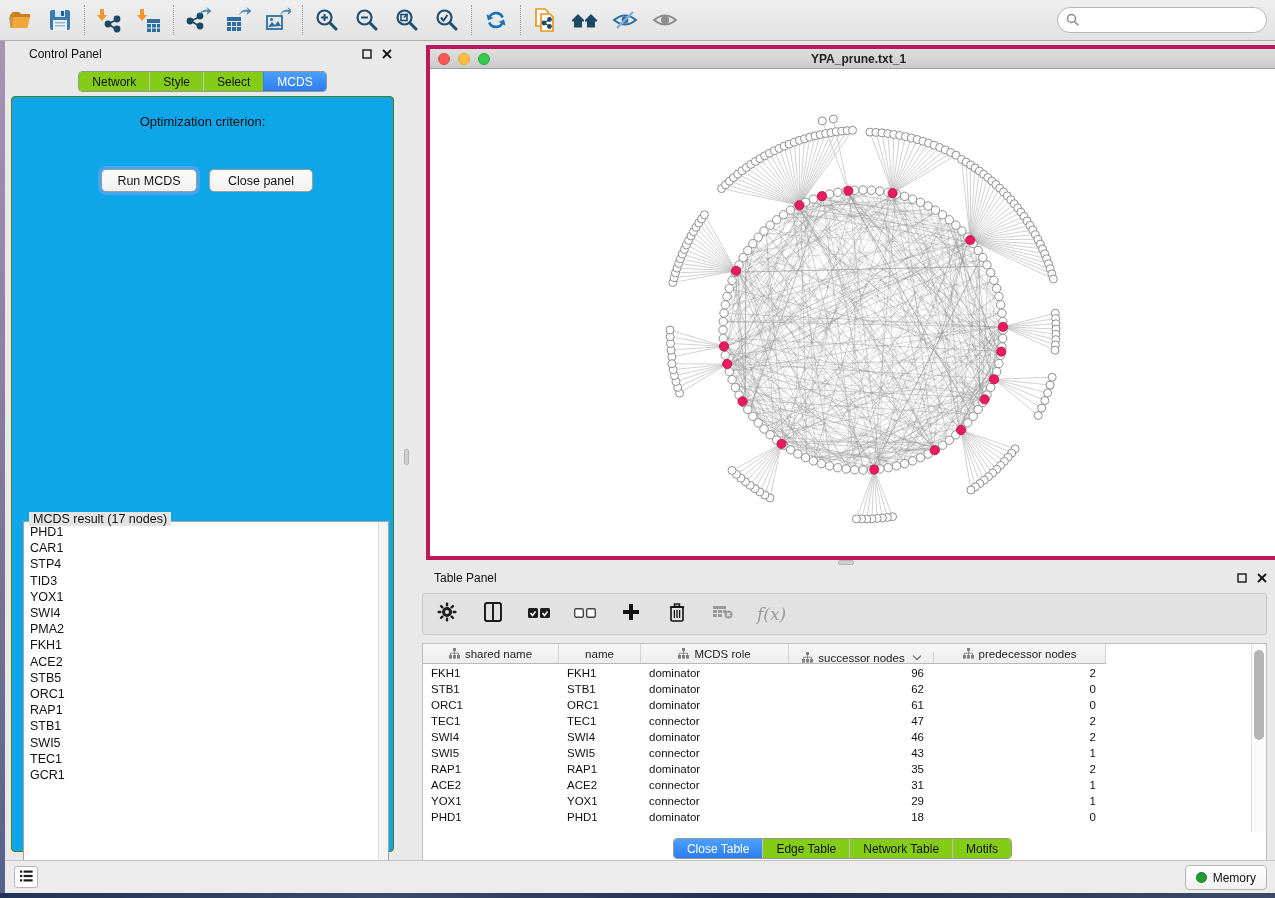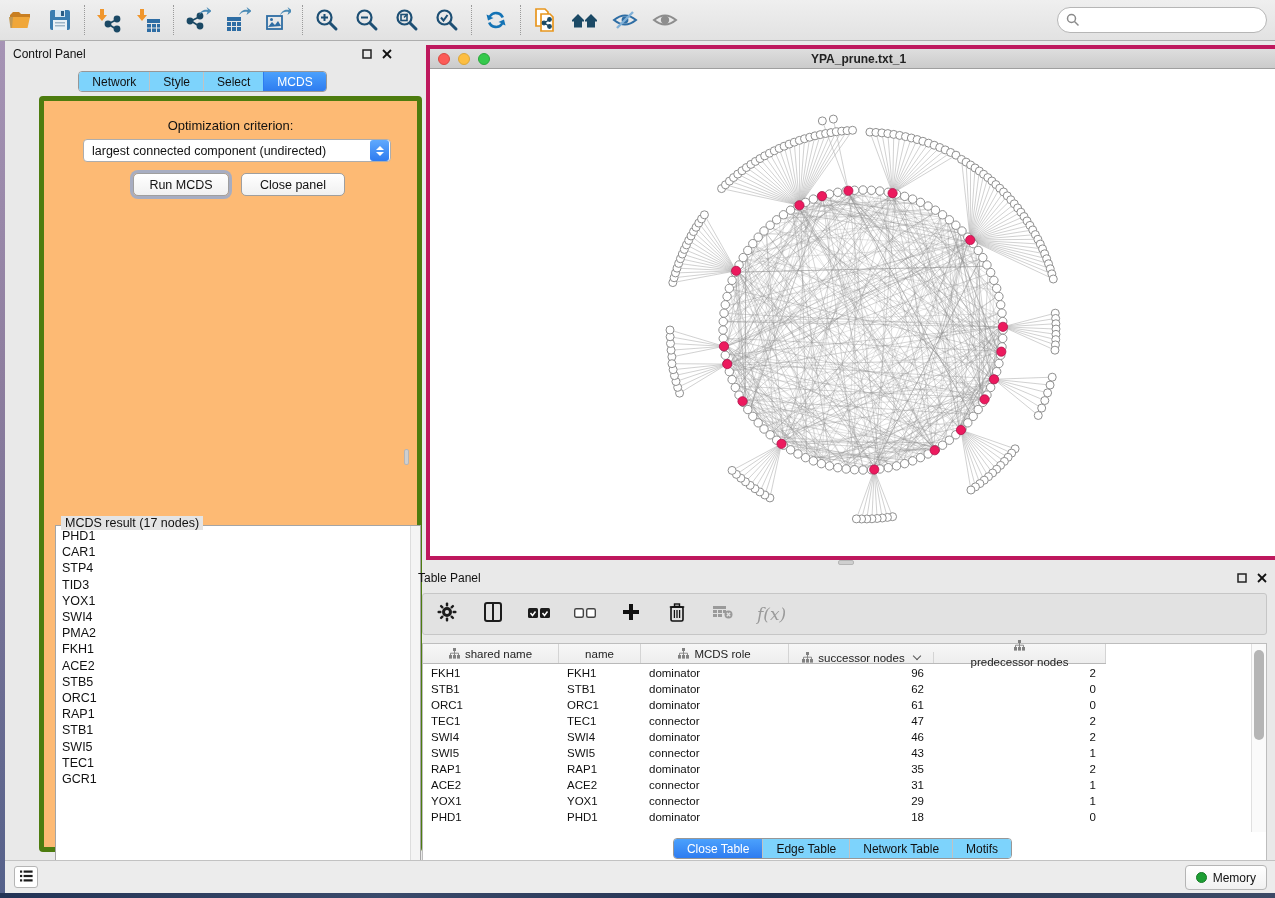--- a/index.html
+++ b/index.html
@@ -14,29 +14,29 @@
   .tbtn{width:40px;height:34px;display:flex;align-items:center;justify-content:center;cursor:default;}
   .tsep{width:1px;height:30px;border-left:1px dotted #9a9a9a;margin:0 4px;}
   #toolbar svg{display:block;}
   #search-wrap{position:absolute;right:8px;top:7px;width:210px;height:26px;background:#fff;border:1px solid #b6b6b6;border-radius:13px;display:flex;align-items:center;padding-left:8px;}
   #search-wrap input{border:none;outline:none;flex:1;font-size:12px;background:transparent;height:20px;margin-left:4px;font-family:"Liberation Sans",sans-serif;}
   
   #main{position:absolute;left:5px;top:41px;width:1270px;height:819px;background:#e9e9e9;}
   
   #control-panel{position:absolute;left:0;top:0;width:395px;height:819px;}
   .panel-head{height:26px;display:flex;align-items:center;padding:0 8px;font-size:12px;color:#111;}
-  .panel-head .title{flex:1;}
+  .panel-head .title{flex:1;margin-left:16px;}
   .winbtns{display:flex;gap:9px;align-items:center;}
   .winbtn{width:11px;height:11px;display:flex;align-items:center;justify-content:center;}
   #cp-tabs-row{position:absolute;left:0;top:30px;width:100%;display:flex;justify-content:center;}
   .seg{display:inline-flex;border:1px solid #979797;border-radius:4px;overflow:hidden;background:#fff;height:21px;}
-  .seg .tab{padding:2px 13px;font-size:12px;color:#111;background:#7dd3fc;border-left:1px solid #c2c2c2;display:flex;align-items:center;}
+  .seg .tab{padding:2px 13px;font-size:12px;color:#111;background:#84cc16;border-left:1px solid #c2c2c2;display:flex;align-items:center;}
   .seg .tab:first-child{border-left:none;}
   .seg .tab.active{background:linear-gradient(#4ba1fd,#2e7cf0);color:#fff;border-left-color:#2e7cf0;}
-  #cp-inner{position:absolute;left:6px;top:55px;width:383px;height:756px;background:#fdba74;border:5px solid #4d7c0f;border-radius:4px;margin-left:28px;}
+  #cp-inner{position:absolute;left:6px;top:55px;width:383px;height:756px;background:#0ea5e9;border:1px solid #4d7c0f;border-radius:4px;}
   #opt-label{position:absolute;left:0;top:17px;width:100%;text-align:center;font-size:13px;color:#111;}
   #dropdown{position:absolute;left:39px;top:38px;width:308px;height:23px;background:#fff;border:1px solid #adadad;border-radius:4px;display:flex;align-items:center;}
   #dropdown .dd-value{flex:1;font-size:12.5px;padding-left:8px;color:#111;white-space:nowrap;overflow:hidden;}
   #dd-stepper{width:19px;height:21px;margin-right:1px;border-radius:3px;background:linear-gradient(#5fa9fd,#2e7bf0);display:flex;flex-direction:column;align-items:center;justify-content:center;gap:2px;}
   .arr-up{width:0;height:0;border-left:4px solid transparent;border-right:4px solid transparent;border-bottom:4px solid #fff;}
   .arr-dn{width:0;height:0;border-left:4px solid transparent;border-right:4px solid transparent;border-top:4px solid #fff;}
   .cp-btn{position:absolute;top:72px;height:23px;background:linear-gradient(#ffffff,#f0f0f0);border:1px solid #9f9f9f;border-radius:5px;font-size:12.5px;display:flex;align-items:center;justify-content:center;color:#111;}
   #run-btn{left:89px;width:96px;box-shadow:0 0 0 3px rgba(110,165,245,.6);}
   #closepanel-btn{left:197px;width:104px;}
   
@@ -305,27 +305,20 @@
       <div id="cp-tabs-row">
         <div class="seg">
           <div class="tab">Network</div>
           <div class="tab">Style</div>
           <div class="tab">Select</div>
           <div class="tab active">MCDS</div>
         </div>
       </div>
       <div id="cp-inner">
         <div id="opt-label">Optimization criterion:</div>
-        <div id="dropdown">
-          <span class="dd-value">largest connected component (undirected)</span>
-          <span id="dd-stepper">
-              <span class="arr-up"></span>
-              <span class="arr-dn"></span>
-            </span>
-        </div>
         <div class="cp-btn" id="run-btn">Run MCDS</div>
         <div class="cp-btn" id="closepanel-btn">Close panel</div>
         <div id="groupbox">
           <span class="legend">MCDS result (17 nodes)</span>
           <div id="mcds-listwrap">
             <div id="mcds-list">
                 <div class="mcds-item">PHD1</div>
                 <div class="mcds-item">CAR1</div>
                 <div class="mcds-item">STP4</div>
                 <div class="mcds-item">TID3</div>
@@ -1308,21 +1301,21 @@
                       <rect x="8" y="7" width="3" height="3.6"></rect>
                     </g>
                     <g stroke="#808080" stroke-width="0.9" fill="none">
                       <path d="M5.5 3 v2.2 M1.5 7 v-1.8 h8 v1.8 M5.5 5.2 v1.8"></path>
                     </g>
                   </svg>
                 </span>
                 <span>successor nodes</span>
                 <span class="chev"></span>
               </div>
-              <div class="th" style="width: 172px; flex-direction: column;">
+              <div class="th" style="width: 172px;">
                 <span style="display: flex;">
                   <svg width="11" height="11" viewBox="0 0 11 11">
                     <g fill="#808080">
                       <rect x="4" y="0" width="3" height="3"></rect>
                       <rect x="0" y="7" width="3" height="3.6"></rect>
                       <rect x="4" y="7" width="3" height="3.6"></rect>
                       <rect x="8" y="7" width="3" height="3.6"></rect>
                     </g>
                     <g stroke="#808080" stroke-width="0.9" fill="none">
                       <path d="M5.5 3 v2.2 M1.5 7 v-1.8 h8 v1.8 M5.5 5.2 v1.8"></path>

